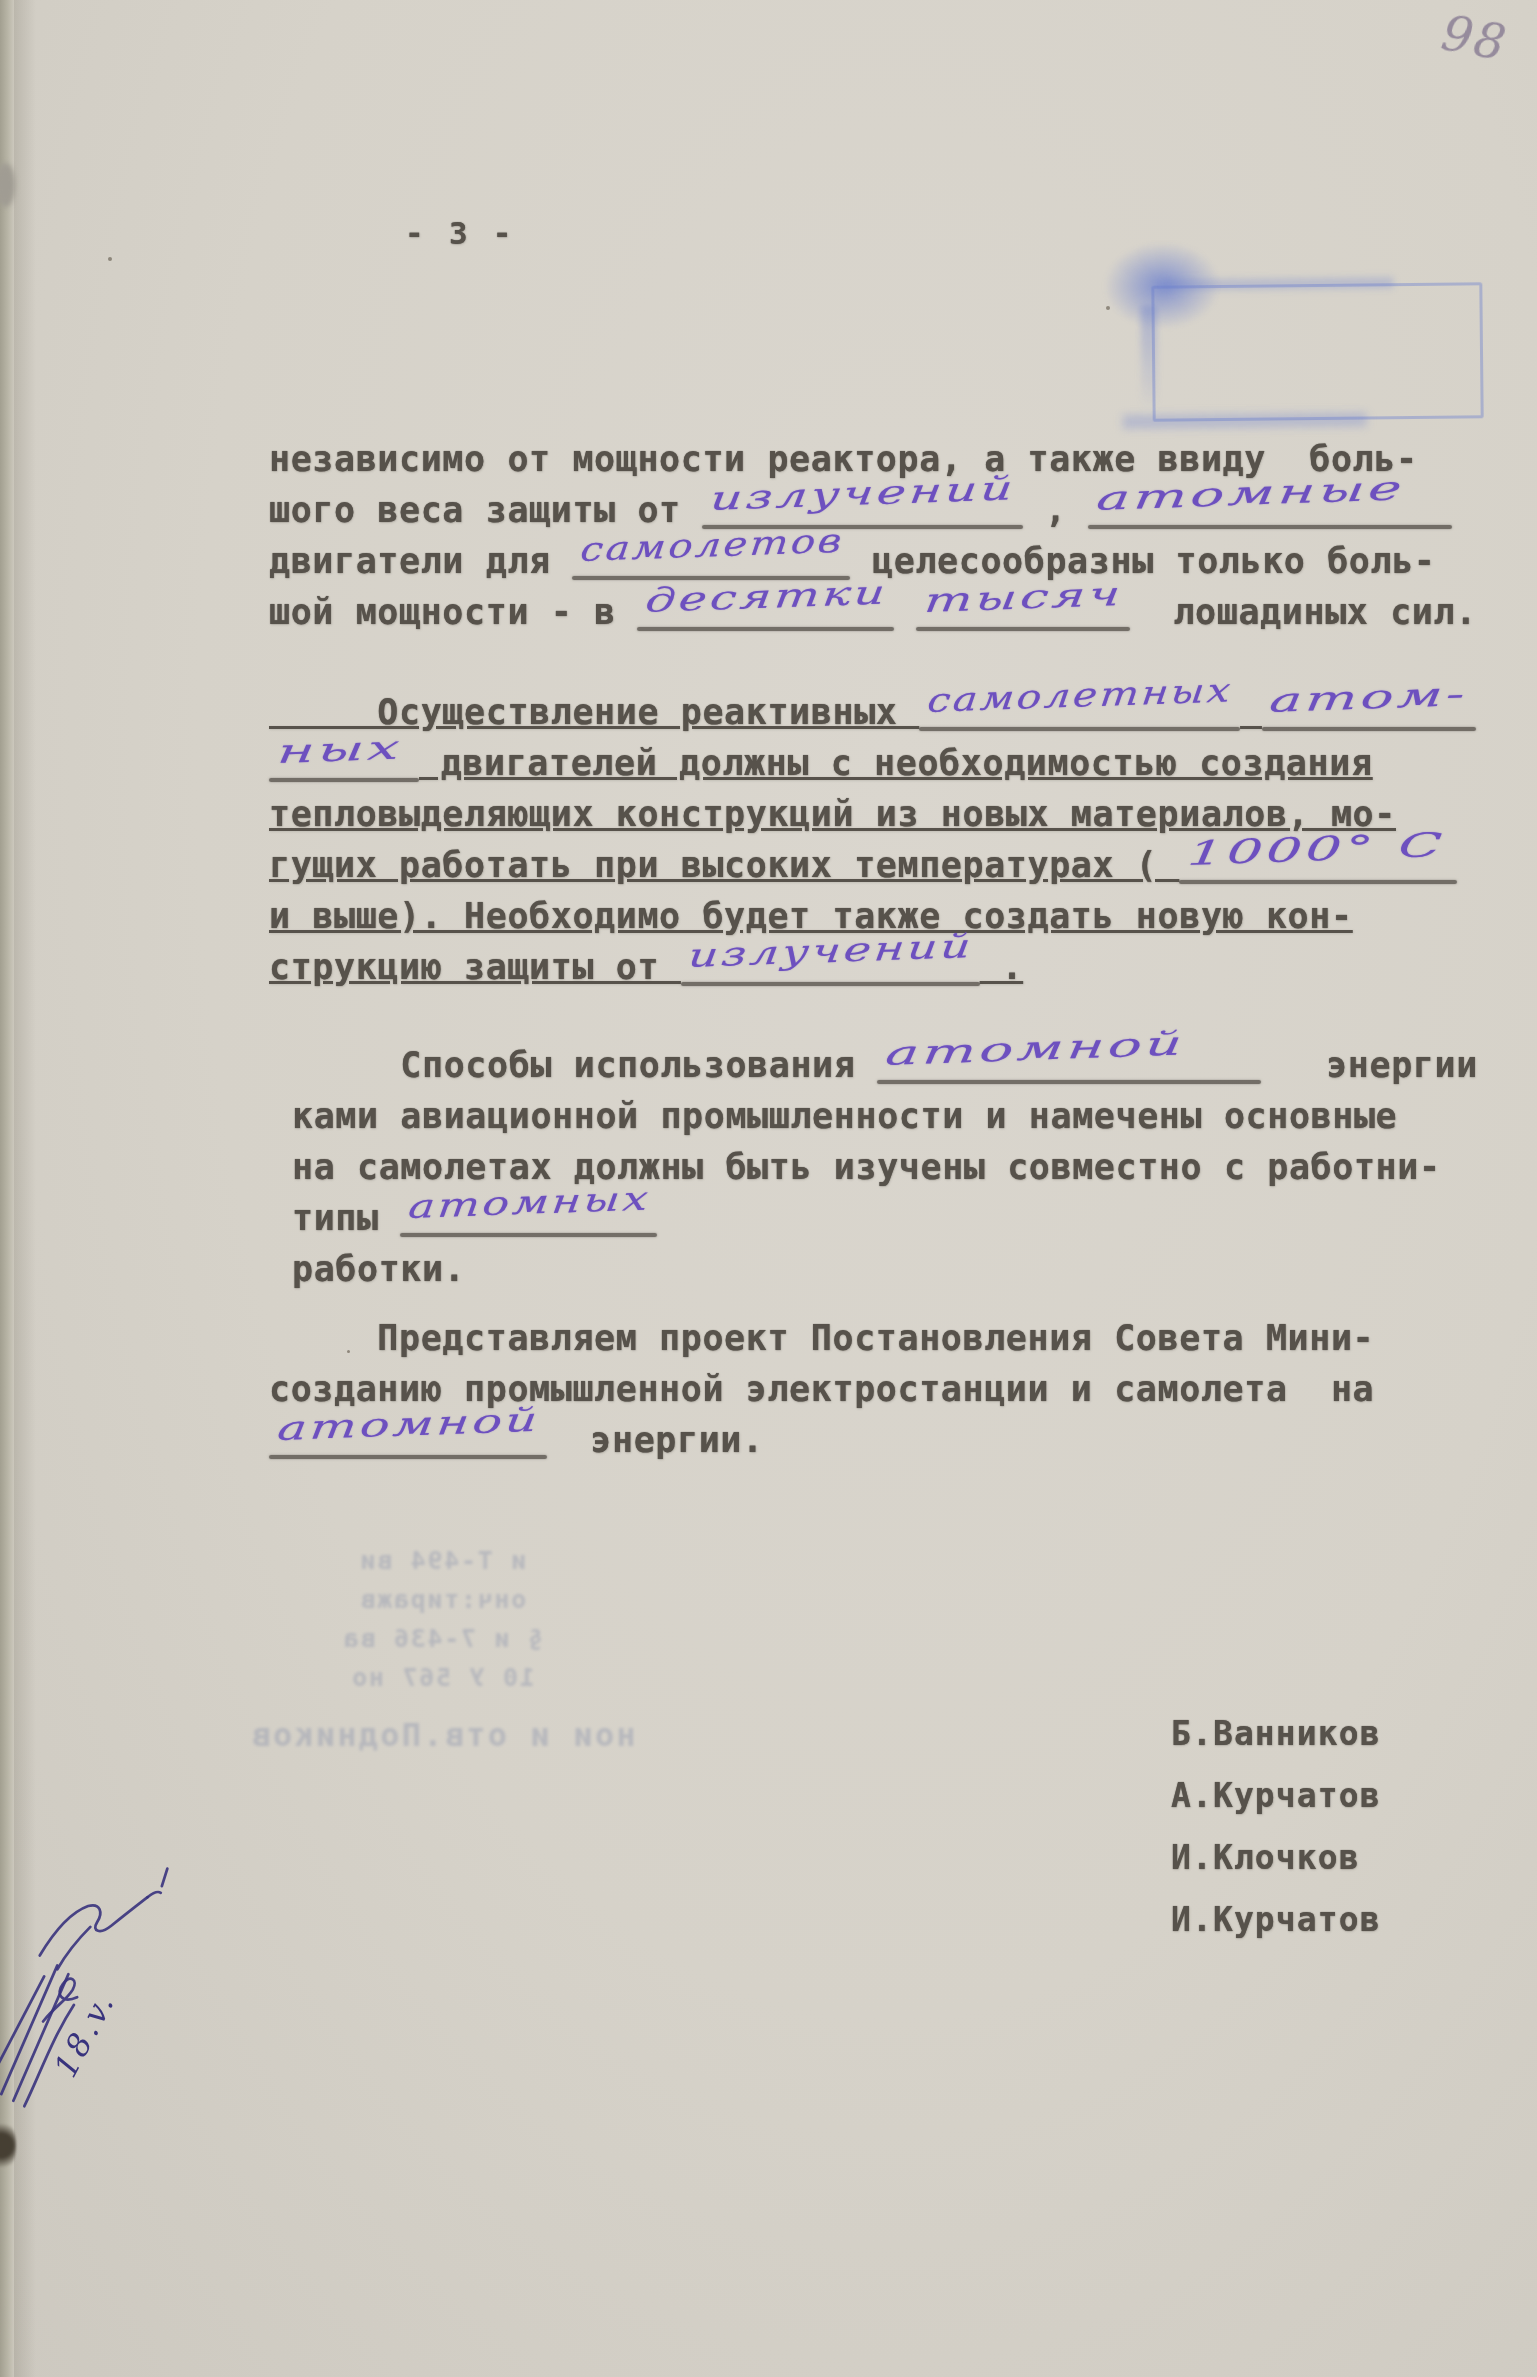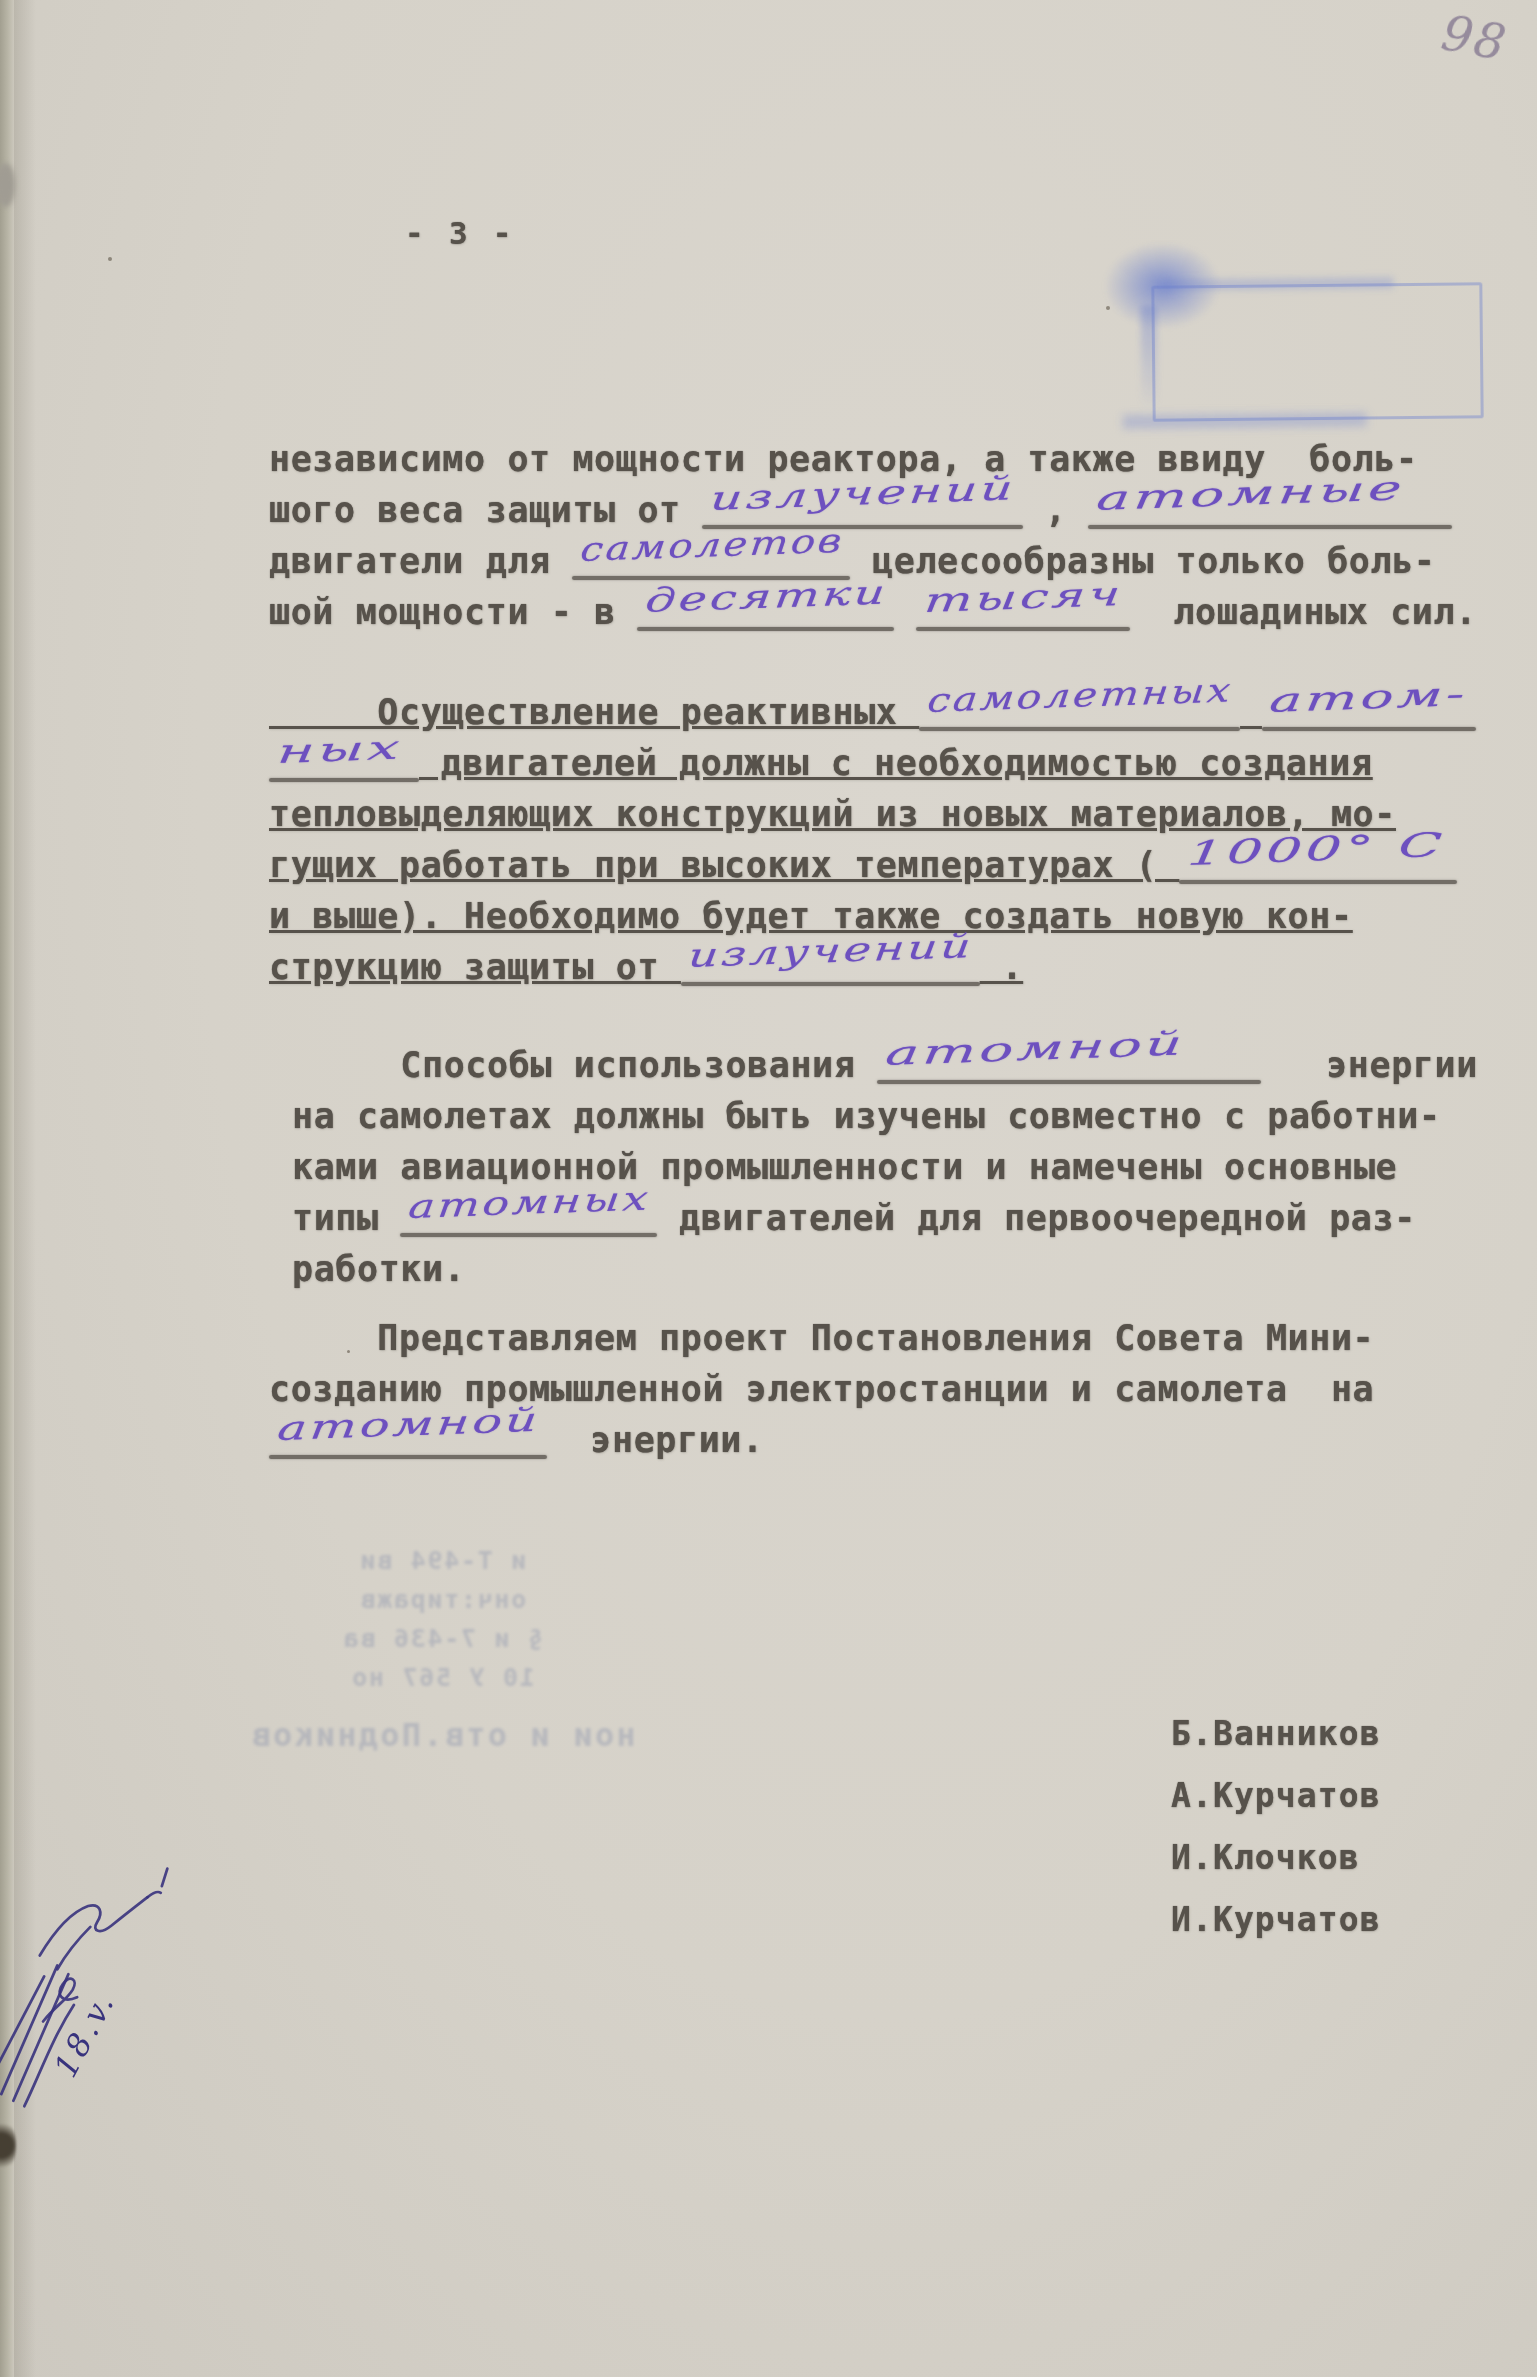--- a/index.html
+++ b/index.html
@@ -102,23 +102,23 @@
       <div class="paragraph">
         <div class="line"><span class="typed">     Осуществление реактивных </span><span class="insert" style="width: 321px;"><span class="ul"></span><span class="hand" style="transform: rotate(-2deg) skewX(-8deg) scaleX(1.24);">самолетных</span></span><span class="typed"> </span><span class="insert" style="width: 214px;"><span class="ul"></span><span class="hand" style="transform: rotate(-2deg) skewX(-8deg) scaleX(1.65);">атом-</span></span></div>
         <div class="line"><span class="insert" style="width: 150px;"><span class="ul"></span><span class="hand" style="transform: rotate(-2deg) skewX(-8deg) scaleX(1.7);">ных</span></span><span class="typed"> двигателей должны с необходимостью создания</span></div>
         <div class="line"><span class="typed">тепловыделяющих конструкций из новых материалов, мо-</span></div>
         <div class="line"><span class="typed">гущих работать при высоких температурах ( </span><span class="insert" style="width: 278px;"><span class="ul"></span><span class="hand" style="transform: rotate(-2deg) skewX(-8deg) scaleX(1.7);">1000° С</span></span></div>
         <div class="line"><span class="typed">и выше). Необходимо будет также создать новую кон-</span></div>
         <div class="line"><span class="typed">струкцию защиты от </span><span class="insert" style="width: 299px;"><span class="ul"></span><span class="hand" style="transform: rotate(-2deg) skewX(-8deg) scaleX(1.4);">излучений</span></span><span class="typed"> .</span></div>
       </div>
       <div class="paragraph">
         <div class="line"><span class="typed">     Способы использования </span><span class="insert" style="width: 384px;"><span class="ul"></span><span class="hand" style="transform: rotate(-2deg) skewX(-8deg) scaleX(1.7);">атомной</span></span><span class="typed">   энергии</span></div>
+        <div class="line"><span class="typed">ками авиационной промышленности и намечены основные</span></div>
         <div class="line"><span class="typed">на самолетах должны быть изучены совместно с работни-</span></div>
-        <div class="line"><span class="typed">ками авиационной промышленности и намечены основные</span></div>
-        <div class="line"><span class="typed">типы </span><span class="insert" style="width: 257px;"><span class="ul"></span><span class="hand" style="transform: rotate(-2deg) skewX(-8deg) scaleX(1.34);">атомных</span></span><span class="typed"> двигателей для первоочередной раз-</span></div>
+        <div class="line"><span class="typed">типы </span><span class="insert" style="width: 257px;"><span class="ul"></span><span class="hand" style="transform: rotate(-2deg) skewX(-8deg) scaleX(1.34);">атомных</span></span></div>
         <div class="line"><span class="typed">работки.</span></div>
       </div>
       <div class="paragraph">
         <div class="line"><span class="typed">     Представляем проект Постановления Совета Мини-</span></div>
         <div class="line"><span class="typed">созданию промышленной электростанции и самолета  на</span></div>
         <div class="line"><span class="insert" style="width: 278px;"><span class="ul"></span><span class="hand" style="transform: rotate(-2deg) skewX(-8deg) scaleX(1.49);">атомной</span></span><span class="typed">  энергии.</span></div>
       </div>
     </div>
 
   <div id="ghost">

